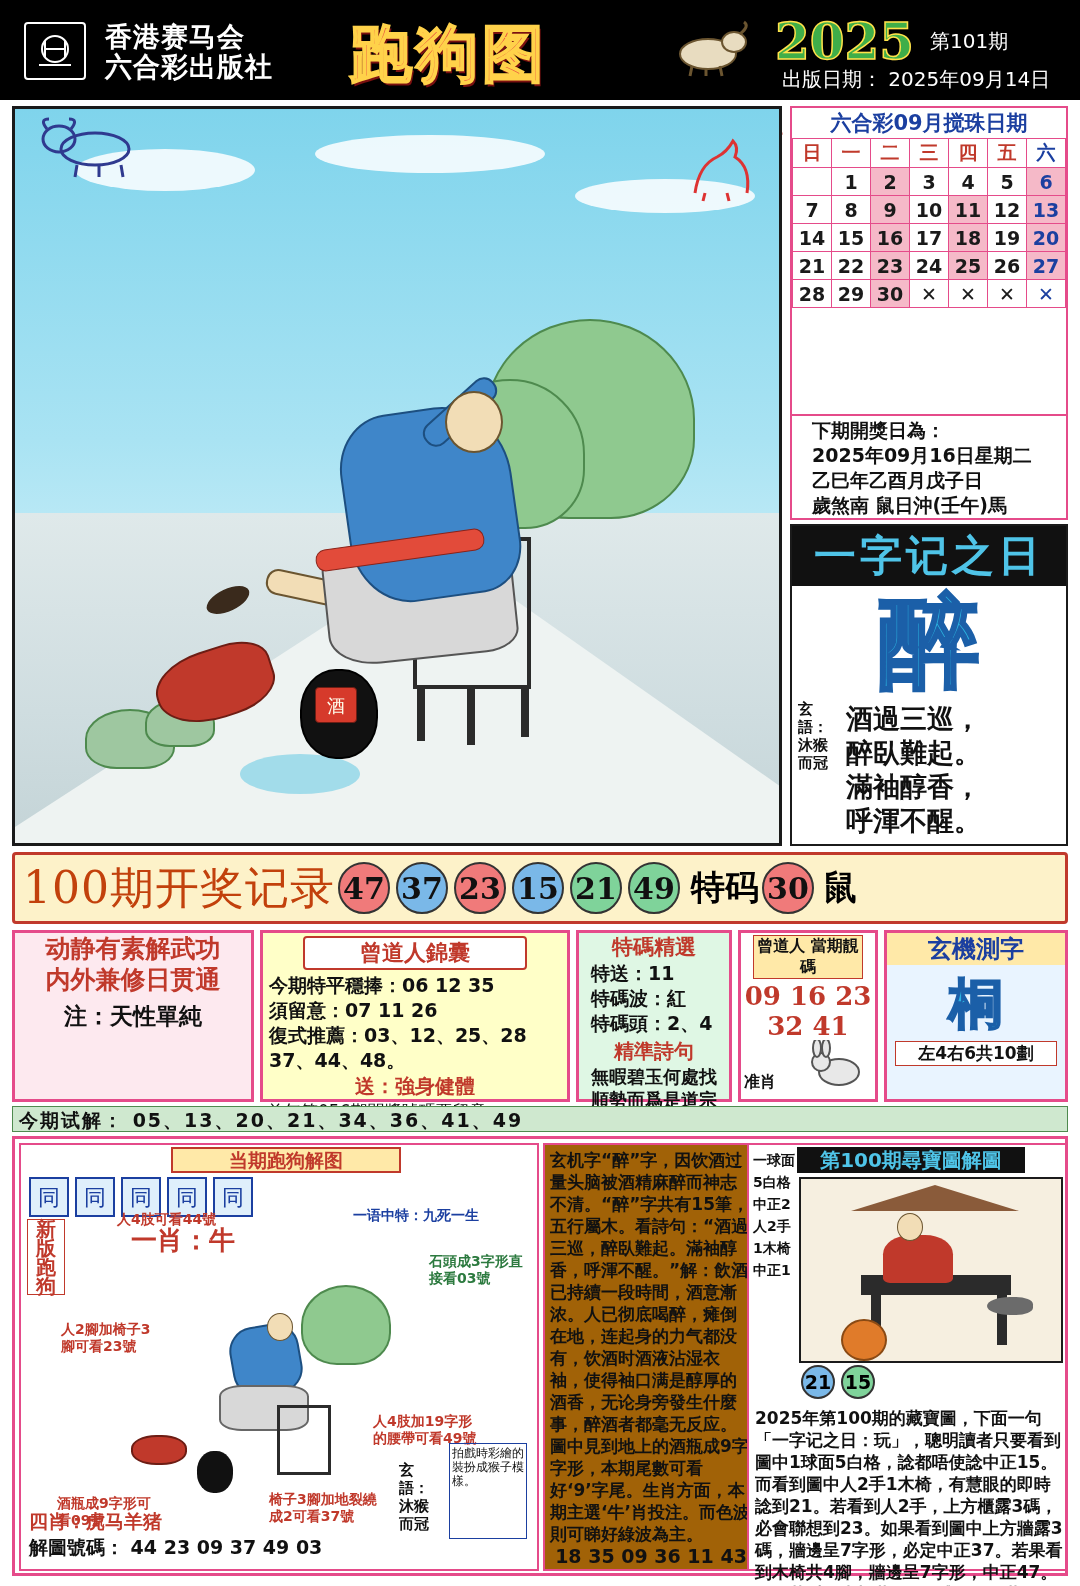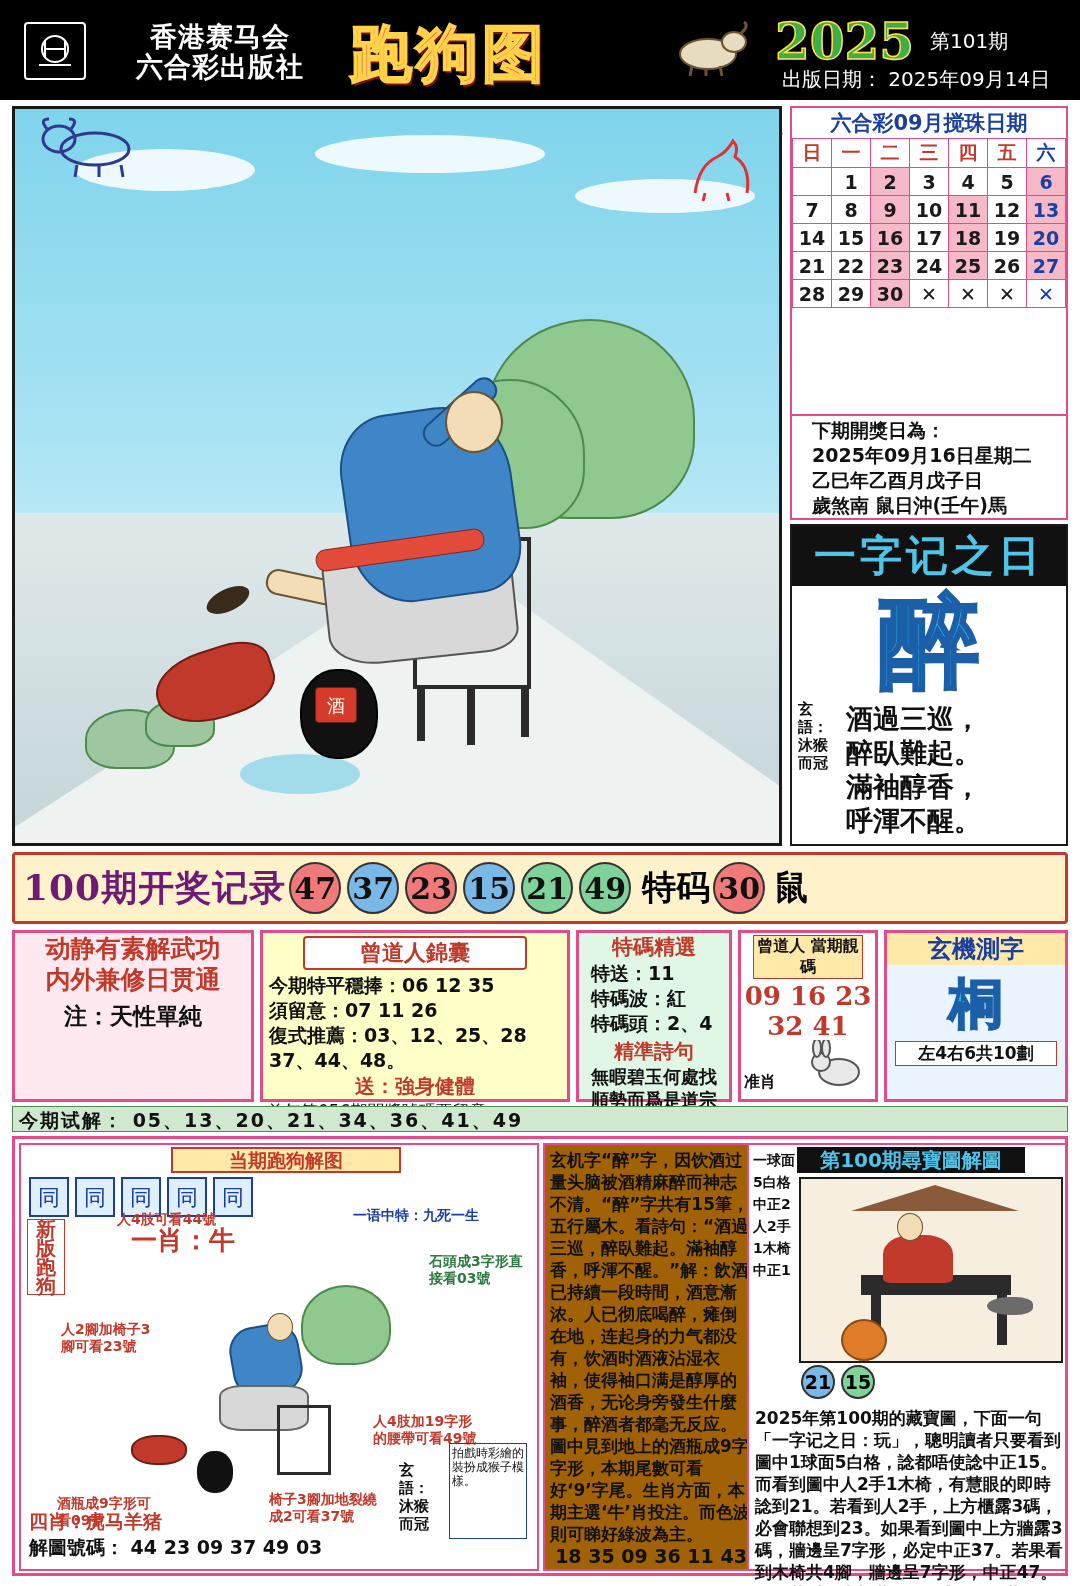--- a/index.html
+++ b/index.html
@@ -18,21 +18,21 @@
     position:absolute; left:0; top:0; width:1080px; height:100px;
     background:#000; color:#fff;
   }
   .hdr-logo {
     position:absolute; left:24px; top:22px; width:62px; height:58px;
     border:2px solid #fff; border-radius:4px;
     display:flex; align-items:center; justify-content:center;
     font-size:30px; font-weight:bold; letter-spacing:-4px; color:#fff;
     font-family:"DejaVu Serif", serif;
   }
-  .hdr-pub { position:absolute; left:105px; top:22px; width:230px; color:#fff;text-align:center; }
+  .hdr-pub { position:absolute; left:105px; top:22px; width:230px; color:#fff; }
   .hdr-pub div { font-size:27px; font-weight:bold; line-height:30px; letter-spacing:1px; }
   .hdr-title {
     position:absolute; left:350px; top:12px;
     font-size:62px; font-weight:bold; color:#e8483f;
     -webkit-text-stroke:2px #ffd24a;
     text-shadow:2px 3px 0 #7a1010;
     font-family:"DejaVu Serif", serif;
     letter-spacing:4px;
   }
   .hdr-goat {
@@ -183,21 +183,21 @@
     font-size:15px; line-height:18px; color:#111; font-weight:bold;
   }
 
   
   .draw-bar {
     position:absolute; left:12px; top:852px; width:1056px; height:72px;
     border:3px solid #c0392b; background:#fdf2c9; border-radius:4px;
     display:flex; align-items:center; padding:0 8px;
   }
   .draw-label {
-    font-size:36px; font-weight:bold; color:#701a75; letter-spacing:1px;
+    font-size:44px; font-weight:normal; color:#c2410c; letter-spacing:1px;
     font-family:"DejaVu Serif", serif;
   }
   .ball {
     width:52px; height:52px; border-radius:50%; margin:0 3px;
     display:flex; align-items:center; justify-content:center;
     font-size:30px; font-weight:bold; color:#111;
     border:2px solid #333;
     font-family:"DejaVu Serif", serif;
   }
   .ball.red { background:#f07a7a; }

